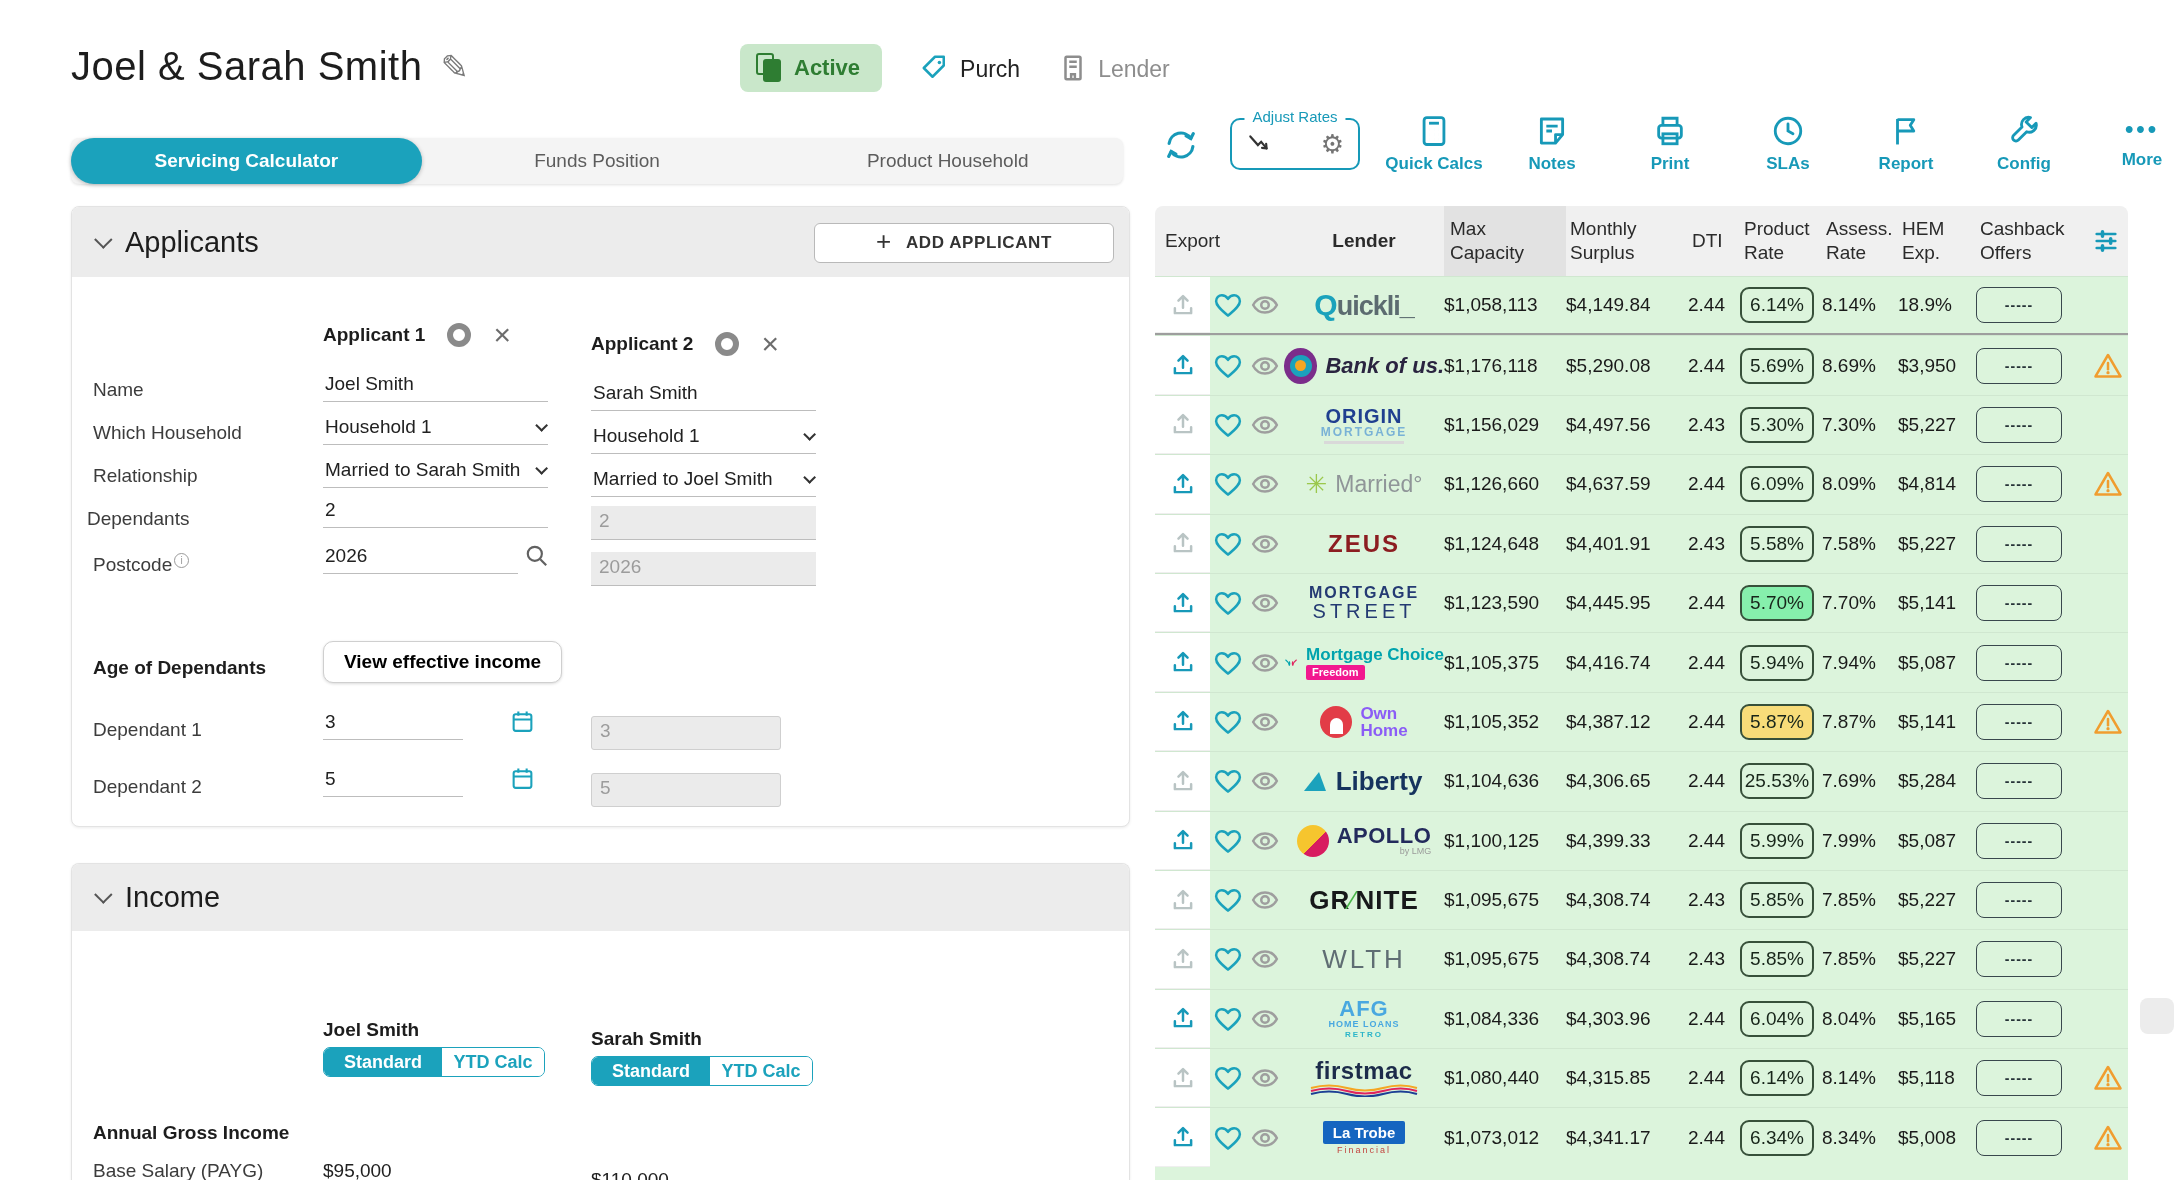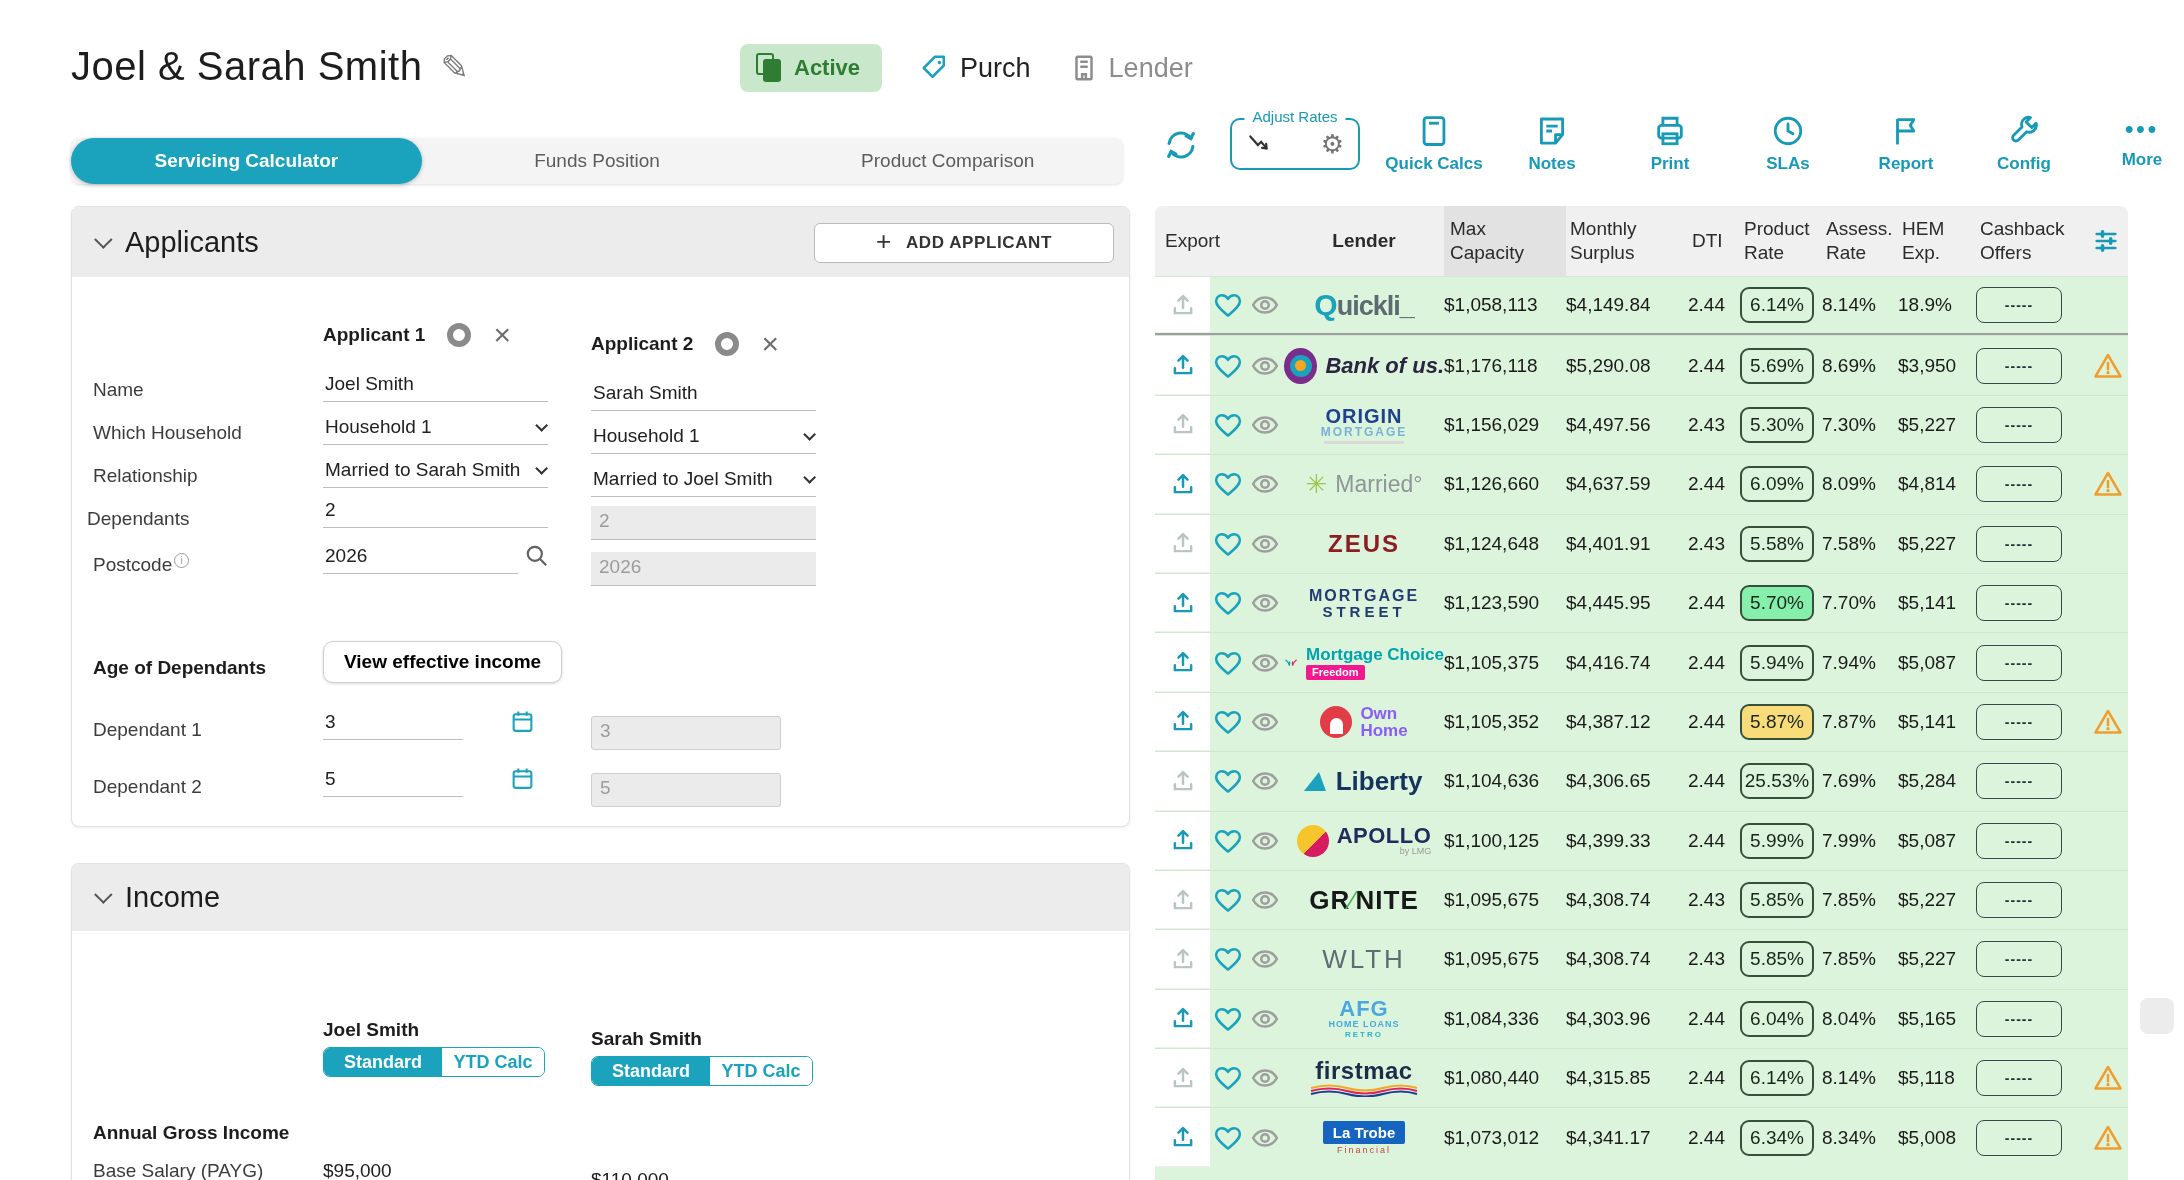--- a/index.html
+++ b/index.html
@@ -10,21 +10,21 @@
 
   
   .page-title { left:71px; top:44px; font-size:40px; font-weight:500; letter-spacing:.5px; color:#1d1d1d; display:flex; align-items:center; gap:18px;}
   .pencil { color:#7a7a7a; font-size:34px; transform:rotate(0deg); cursor:pointer;}
   .badges { left:740px; top:44px; display:flex; align-items:center; gap:38px; }
   .badge-active { display:flex; align-items:center; gap:12px; background:#c9e7ca; color:#2e7d32;
      font-weight:700; font-size:22px; padding:9px 22px 9px 16px; border-radius:8px;}
   .copy-ic { position:relative; width:26px; height:30px;}
   .copy-ic .b { position:absolute; left:0; top:0; width:18px; height:22px; border:2.5px solid #2e7d32; border-radius:3px; background:transparent;}
   .copy-ic .f { position:absolute; left:7px; top:6px; width:18px; height:23px; background:#2e7d32; border-radius:3px;}
-  .tagchip { display:flex; align-items:flex-start; gap:10px; font-size:27px; font-weight:500; color:#222; }
+  .tagchip { display:flex; align-items:flex-end; gap:10px; font-size:23px; font-weight:500; color:#222; }
   .tagchip.gray { color:#8d8d8d; }
 
   
   .tabs { left:71px; top:138px; width:1052px; height:46px; background:#f4f4f4; border-radius:8px;
      display:flex; align-items:stretch; box-shadow:0 1px 3px rgba(0,0,0,.12);}
   .tab { flex:1; display:flex; align-items:center; justify-content:center; font-size:19px; font-weight:500; color:#5c5c5c; cursor:pointer;}
   .tab.active { background:#1ba2bc; color:#fff; border-radius:23px; font-weight:700; box-shadow:0 1px 4px rgba(0,0,0,.25);}
 
   
   .card { background:#fff; border:1px solid #e3e3e3; border-radius:8px; box-shadow:0 1px 3px rgba(0,0,0,.08); overflow:hidden;}
@@ -105,21 +105,21 @@
   .bou-mid { width:22px; height:22px; background:#1ba2bc; display:flex; align-items:center; justify-content:center;}
   .bou-in { width:11px; height:11px; background:#f5a623;}
   .lg-bou-t { font-size:22px; font-weight:800; font-style:italic; color:#2a2440;}
   .lg-origin-1 { font-size:20px; font-weight:800; color:#1f3f8f; letter-spacing:1px;}
   .lg-origin-2 { font-size:12px; font-weight:700; color:#79b2d6; letter-spacing:2px;}
   .lg-origin-3 { width:80px; height:3px; background:#d9d9d9; margin-top:3px;}
   .lg-brighten-mark { color:#9bc84c; font-size:26px;}
   .lg-brighten { font-size:23px; color:#8f9598; font-weight:500;}
   .lg-zeus { font-size:24px; font-weight:800; color:#8c1d21; letter-spacing:2px;}
   .lg-ms1 { font-size:16px; font-weight:800; color:#243a73; letter-spacing:2px;}
-  .lg-ms2 { font-size:15px; font-weight:700; color:#243a73; letter-spacing:4px;}
+  .lg-ms2 { font-size:20px; font-weight:400; color:#243a73; letter-spacing:4px;}
   .lg-mc-t { font-size:17px; font-weight:700; color:#00a3ad;}
   .lg-mc-badge { background:#f2188f; color:#fff; font-size:11px; font-weight:700; padding:2px 6px; border-radius:2px; margin-top:2px; align-self:flex-start;}
   .oh-ic { width:32px; height:32px; background:#e23c47; display:flex; align-items:center; justify-content:center;}
   .oh-ic .hole { width:13px; height:16px; background:#fff; border-radius:7px 7px 0 0; margin-top:8px;}
   .lg-oh { font-size:17px; font-weight:800; color:#8b5cf6; line-height:.95; text-align:center;}
   .lib-tri { width:0; height:0; border-left:11px solid transparent; border-right:11px solid transparent; border-bottom:19px solid #1ba2bc; transform:skewX(-12deg);}
   .lg-liberty { font-size:26px; font-weight:800; color:#16335e;}
   .ap-ic { width:32px; height:32px; background:linear-gradient(135deg,#f6c52e 0 55%,#d81b60 55% 100%);}
   .lg-apollo { font-size:22px; font-weight:800; color:#232a5c; letter-spacing:.5px;}
   .lg-apollo-sub { font-size:9px; color:#9a9a9a; align-self:flex-end;}
@@ -161,21 +161,21 @@
       <rect x="6" y="3" width="12" height="18" rx="1"></rect>
         <path d="M9 7h6 M9 11h6 M10.5 21v-4h3v4"></path>
     </svg>
     <span>Lender</span>
   </div>
 </div>
 
 <div class="abs tabs">
   <div class="tab active">Servicing Calculator</div>
   <div class="tab">Funds Position</div>
-  <div class="tab">Product Comparison</div>
+  <div class="tab">Product Household</div>
 </div>
 
 <div class="abs card applicants-card">
   <div class="card-hd">
     <span class="chev"></span>
     <span class="hd-t">Applicants</span>
     <button class="btn-outline add-btn">
       <span class="plus">+</span>
       <span>ADD APPLICANT</span>
     </button>

